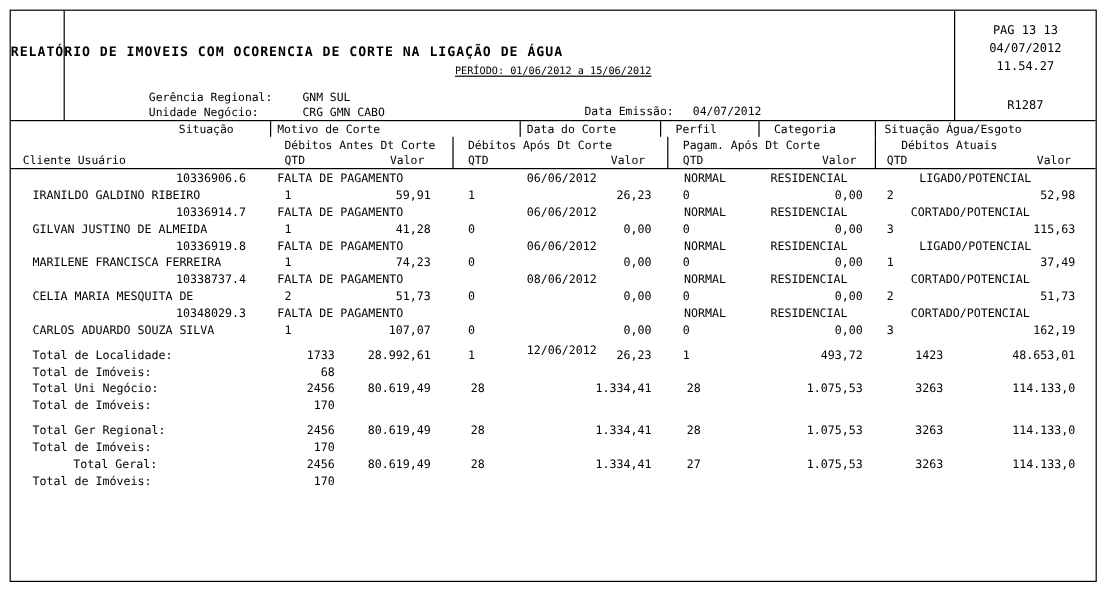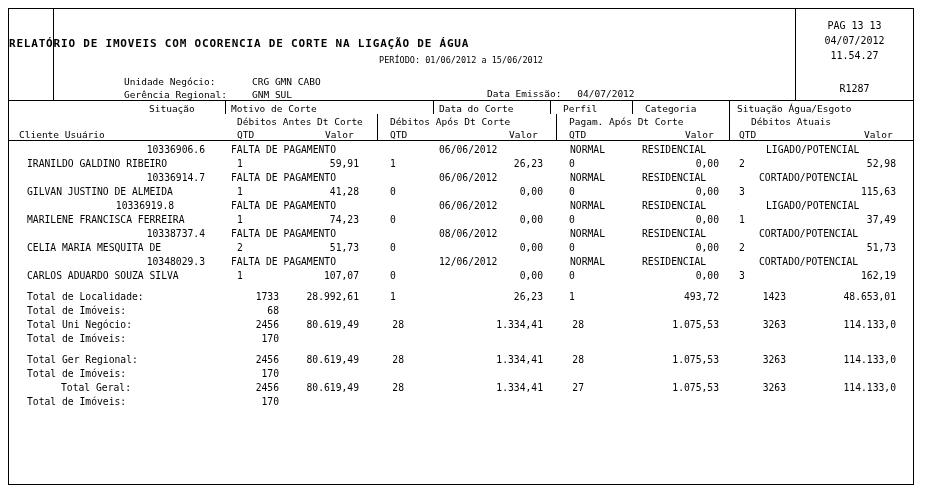--- a/index.html
+++ b/index.html
@@ -63,20 +63,21 @@
     font-size: 11px;
     font-weight: bold;
     letter-spacing: 0.8px;
   }
   .subtitle {
     position: absolute;
     left: 0; right: 0;
     top: 46px;
     text-align: center;
     font-size: 8.5px;
+    text-decoration: underline;
   }
   .ger {
     position: absolute;
     left: 115px;
     top: 66px;
     font-size: 9.5px;
     line-height: 13px;
   }
   .ger .lbl { display: inline-block; width: 128px; }
   .emissao {
@@ -135,24 +136,24 @@
   <div class="report">
 
     <div class="header">
       <div class="hdr-left-box"></div>
 
       <div class="title">RELATÓRIO DE IMOVEIS COM OCORENCIA DE CORTE NA LIGAÇÃO DE ÁGUA</div>
       <div class="subtitle">PERÍODO: 01/06/2012 a 15/06/2012</div>
 
       <div class="ger">
         <div>
-          <span class="lbl">Unidade Negócio:</span><span>CRG GMN CABO</span>
+          <span class="lbl">Gerência Regional:</span><span>GNM SUL</span>
         </div>
         <div>
-          <span class="lbl">Gerência Regional:</span><span>GNM SUL</span>
+          <span class="lbl">Unidade Negócio:</span><span>CRG GMN CABO</span>
         </div>
       </div>
 
       <div class="emissao">
         <span>Data Emissão:</span><span class="val">04/07/2012</span>
       </div>
 
       <div class="hdr-right-box">
         <div>PAG 13  13</div>
         <div>04/07/2012</div>
@@ -230,21 +231,21 @@
         <div class="cell ra" style="left:270px;width:80px;">41,28</div>
         <div class="cell" style="left:381px;">0</div>
         <div class="cell ra" style="left:452px;width:82px;">0,00</div>
         <div class="cell" style="left:560px;">0</div>
         <div class="cell ra" style="left:630px;width:80px;">0,00</div>
         <div class="cell" style="left:730px;">3</div>
         <div class="cell ra" style="left:805px;width:82px;">115,63</div>
       </div>
 
       <div class="row">
-        <div class="cell ra" style="left:88px;width:96px;text-align:center;">10336919.8</div>
+        <div class="cell ra" style="left:100px;width:96px;">10336919.8</div>
         <div class="cell" style="left:222px;">FALTA DE PAGAMENTO</div>
         <div class="cell" style="left:430px;">06/06/2012</div>
         <div class="cell" style="left:561px;">NORMAL</div>
         <div class="cell" style="left:633px;">RESIDENCIAL</div>
         <div class="cell" style="left:757px;">LIGADO/POTENCIAL</div>
       </div>
       <div class="row">
         <div class="cell" style="left:18px;">MARILENE FRANCISCA FERREIRA</div>
         <div class="cell" style="left:228px;">1</div>
         <div class="cell ra" style="left:270px;width:80px;">74,23</div>
@@ -272,21 +273,21 @@
         <div class="cell ra" style="left:452px;width:82px;">0,00</div>
         <div class="cell" style="left:560px;">0</div>
         <div class="cell ra" style="left:630px;width:80px;">0,00</div>
         <div class="cell" style="left:730px;">2</div>
         <div class="cell ra" style="left:805px;width:82px;">51,73</div>
       </div>
 
       <div class="row">
         <div class="cell ra" style="left:100px;width:96px;">10348029.3</div>
         <div class="cell" style="left:222px;">FALTA DE PAGAMENTO</div>
-        <div class="cell" style="left:430px;">12/06/2012</div>
+        <div class="cell" style="left:430px;margin-top:31px;">12/06/2012</div>
         <div class="cell" style="left:561px;">NORMAL</div>
         <div class="cell" style="left:633px;">RESIDENCIAL</div>
         <div class="cell" style="left:750px;">CORTADO/POTENCIAL</div>
       </div>
       <div class="row">
         <div class="cell" style="left:18px;">CARLOS ADUARDO SOUZA SILVA</div>
         <div class="cell" style="left:228px;">1</div>
         <div class="cell ra" style="left:270px;width:80px;">107,07</div>
         <div class="cell" style="left:381px;">0</div>
         <div class="cell ra" style="left:452px;width:82px;">0,00</div>

